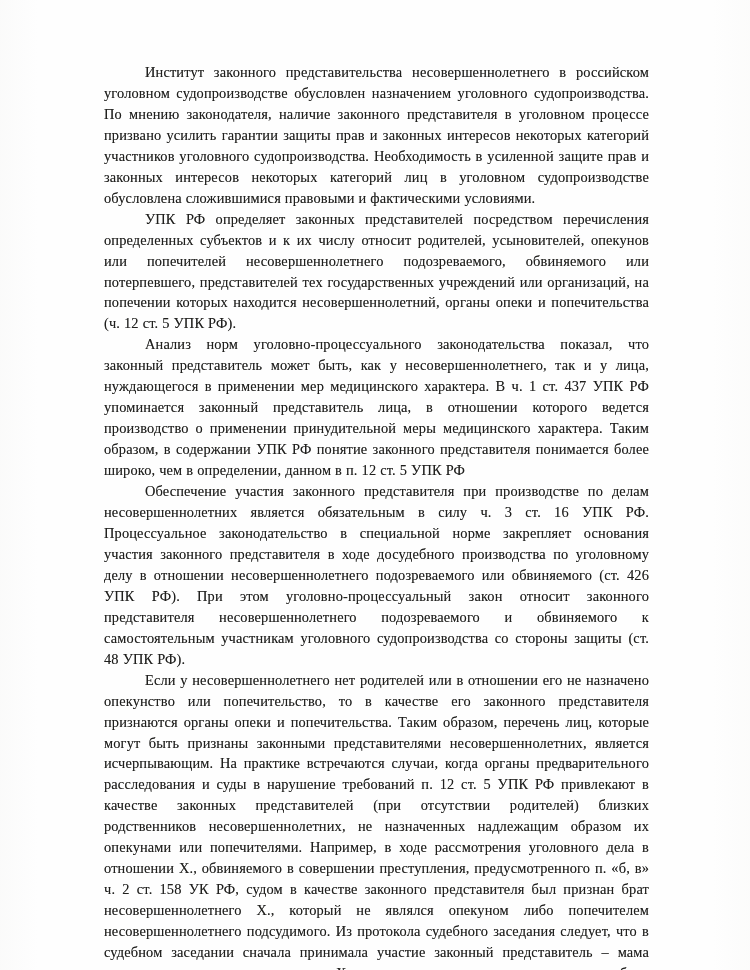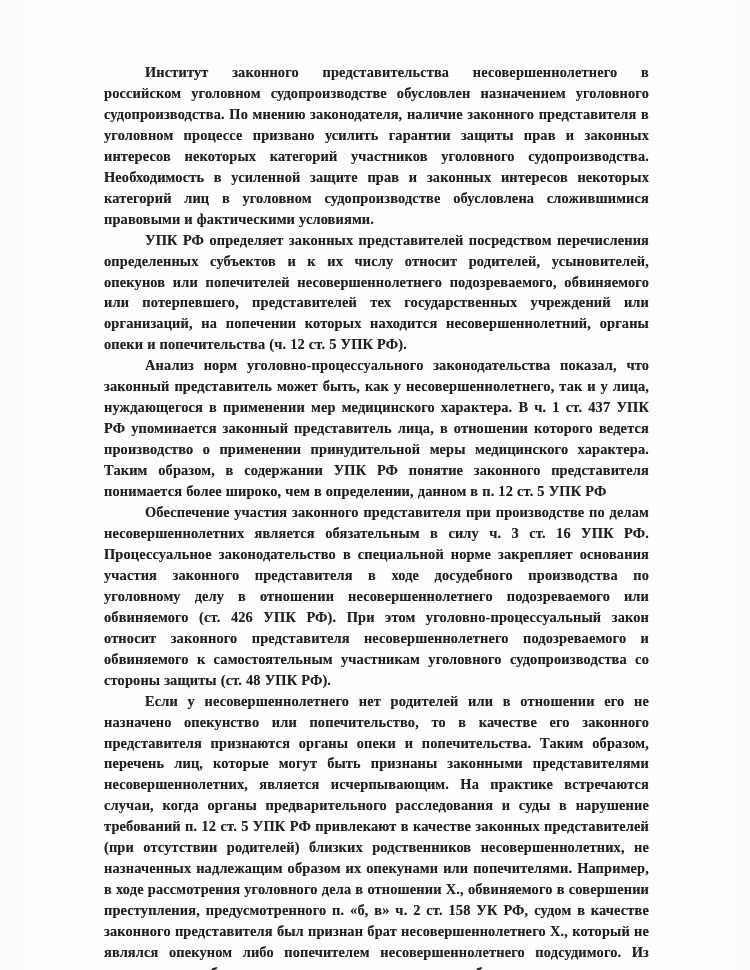--- a/index.html
+++ b/index.html
@@ -14,21 +14,20 @@
     overflow: hidden;
     font-family: "Liberation Serif", "DejaVu Serif", serif;
   }
 
   .page {
     position: relative;
     width: 750px;
     height: 970px;
     background: #fefefe;
     box-sizing: border-box;
-    font-weight: bold;
   }
 
   
   .page::before {
     content: "";
     position: absolute;
     inset: 0;
     background:
       linear-gradient(to right, rgba(248,248,247,0.55) 0%, rgba(255,255,255,0) 5%,
                       rgba(255,255,255,0) 95%, rgba(249,249,248,0.5) 100%);

